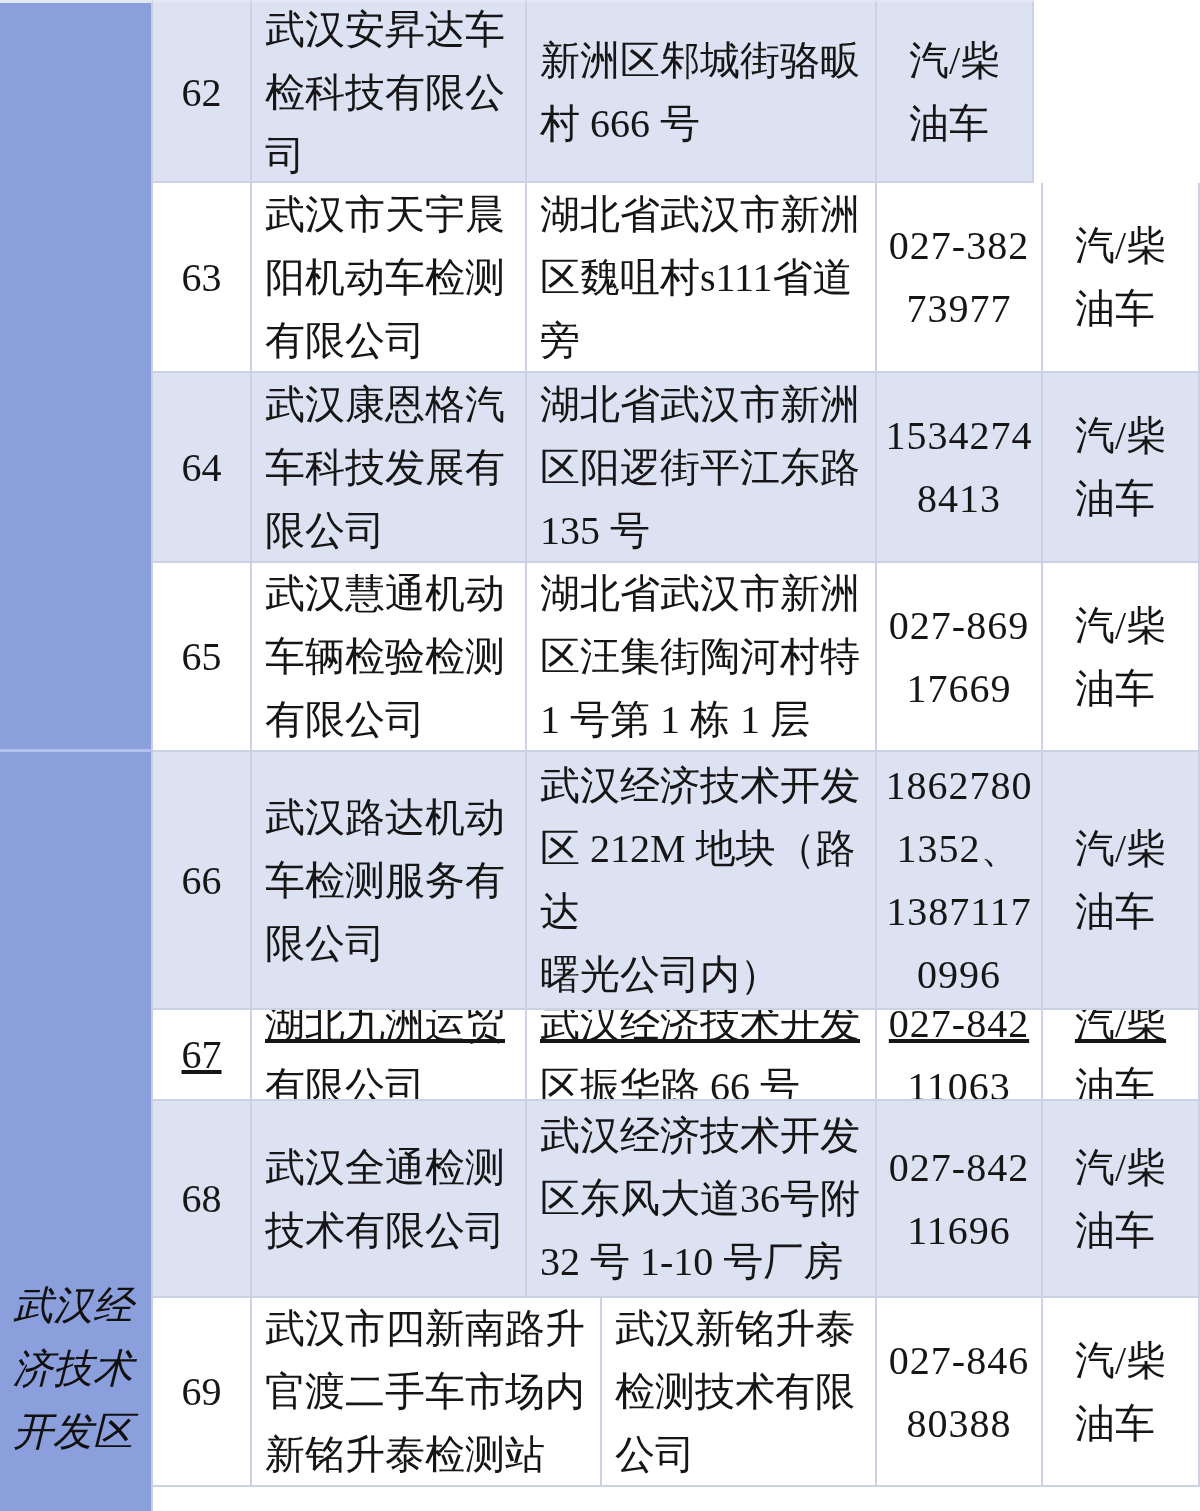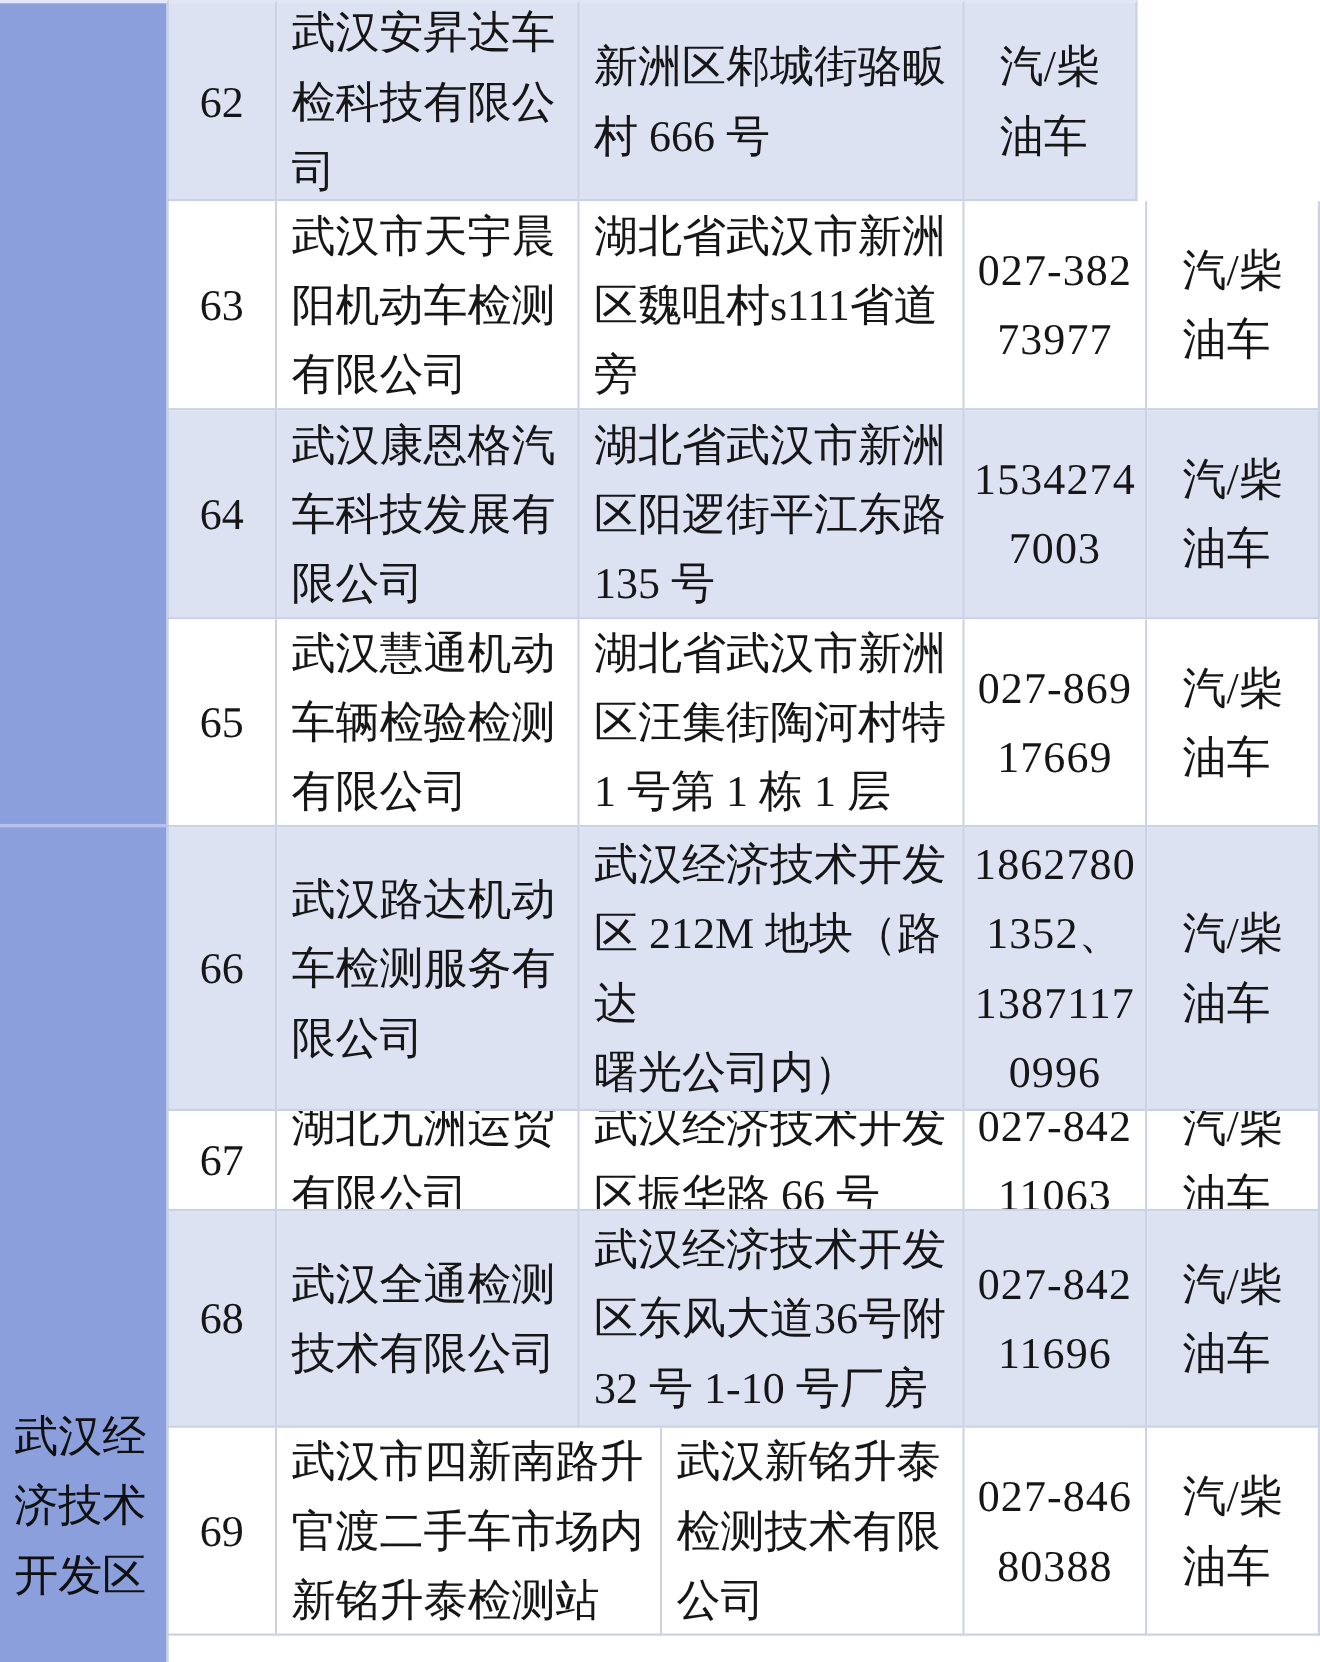--- a/index.html
+++ b/index.html
@@ -16,21 +16,21 @@
     background:#ffffff;
   }
   
   .region-col { flex:0 0 153px; width:153px; display:flex; flex-direction:column; }
   .region-cell {
     background:#8a9fdb;
     border-right:2px solid #c9d0e2;
     position:relative;
   }
   .rc-top { height:752px; border-top:3px solid #e2e7f6; border-bottom:3px solid #b3c1ec; }
-  .rc-bottom { flex:1 1 auto; }
+  .rc-bottom { flex:1 1 auto;font-style:italic; }
   .region-label {
     position:absolute; top:522px; left:13px; width:128px;
     font-size:40px; line-height:63px; color:#101010;
     word-break:break-all;
   }
   
   .rows { flex:1 1 auto; display:flex; flex-direction:column; }
   .row { display:flex; }
   .row .cell {
     border-right:2px solid #cbd2e3;
@@ -46,21 +46,21 @@
   .c-no    { width:99px;  justify-content:center; font-size:42px; }
   .c-name  { width:275px; padding:0 8px 0 13px; }
   .c-addr  { width:350px; padding:0 6px 0 13px; }
   .c-phone { width:166px; justify-content:center; text-align:center; font-size:42px; letter-spacing:1px; }
   .c-type  { width:157px; justify-content:center; text-align:left; }
   .hr0 { height:183px; }
   .hr1 { height:190px; }
   .hr2 { height:190px; }
   .hr3 { height:189px; }
   .hr4 { height:258px; }
-  .hr5 { height:91px; }
+  .hr5 { height:91px;text-decoration:underline; }
   .hr6 { height:197px; }
   .hr7 { height:189px; }
 </style>
 </head>
 <body>
 
 <div class="shot">
 
   <div class="region-col">
     <div class="region-cell rc-top">
@@ -100,21 +100,21 @@
 
     <div class="row hr2">
       <div class="cell c-no">64</div>
       <div class="cell c-name">武汉康恩格汽
 车科技发展有
 限公司</div>
       <div class="cell c-addr">湖北省武汉市新洲
 区阳逻街平江东路
 135 号</div>
       <div class="cell c-phone">1534274
-7003</div>
+8413</div>
       <div class="cell c-type">汽/柴
 油车</div>
     </div>
 
     <div class="row hr3">
       <div class="cell c-no">65</div>
       <div class="cell c-name">武汉慧通机动
 车辆检验检测
 有限公司</div>
       <div class="cell c-addr">湖北省武汉市新洲

